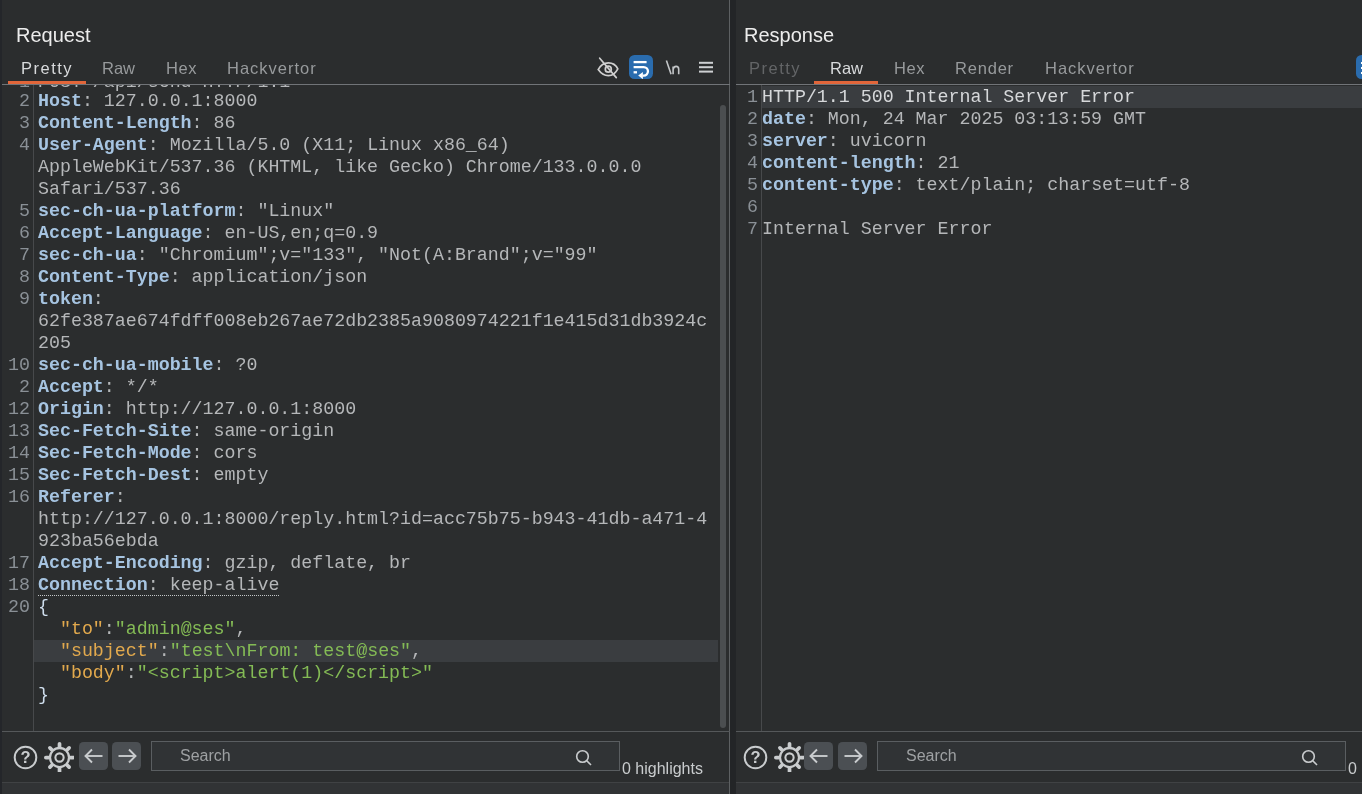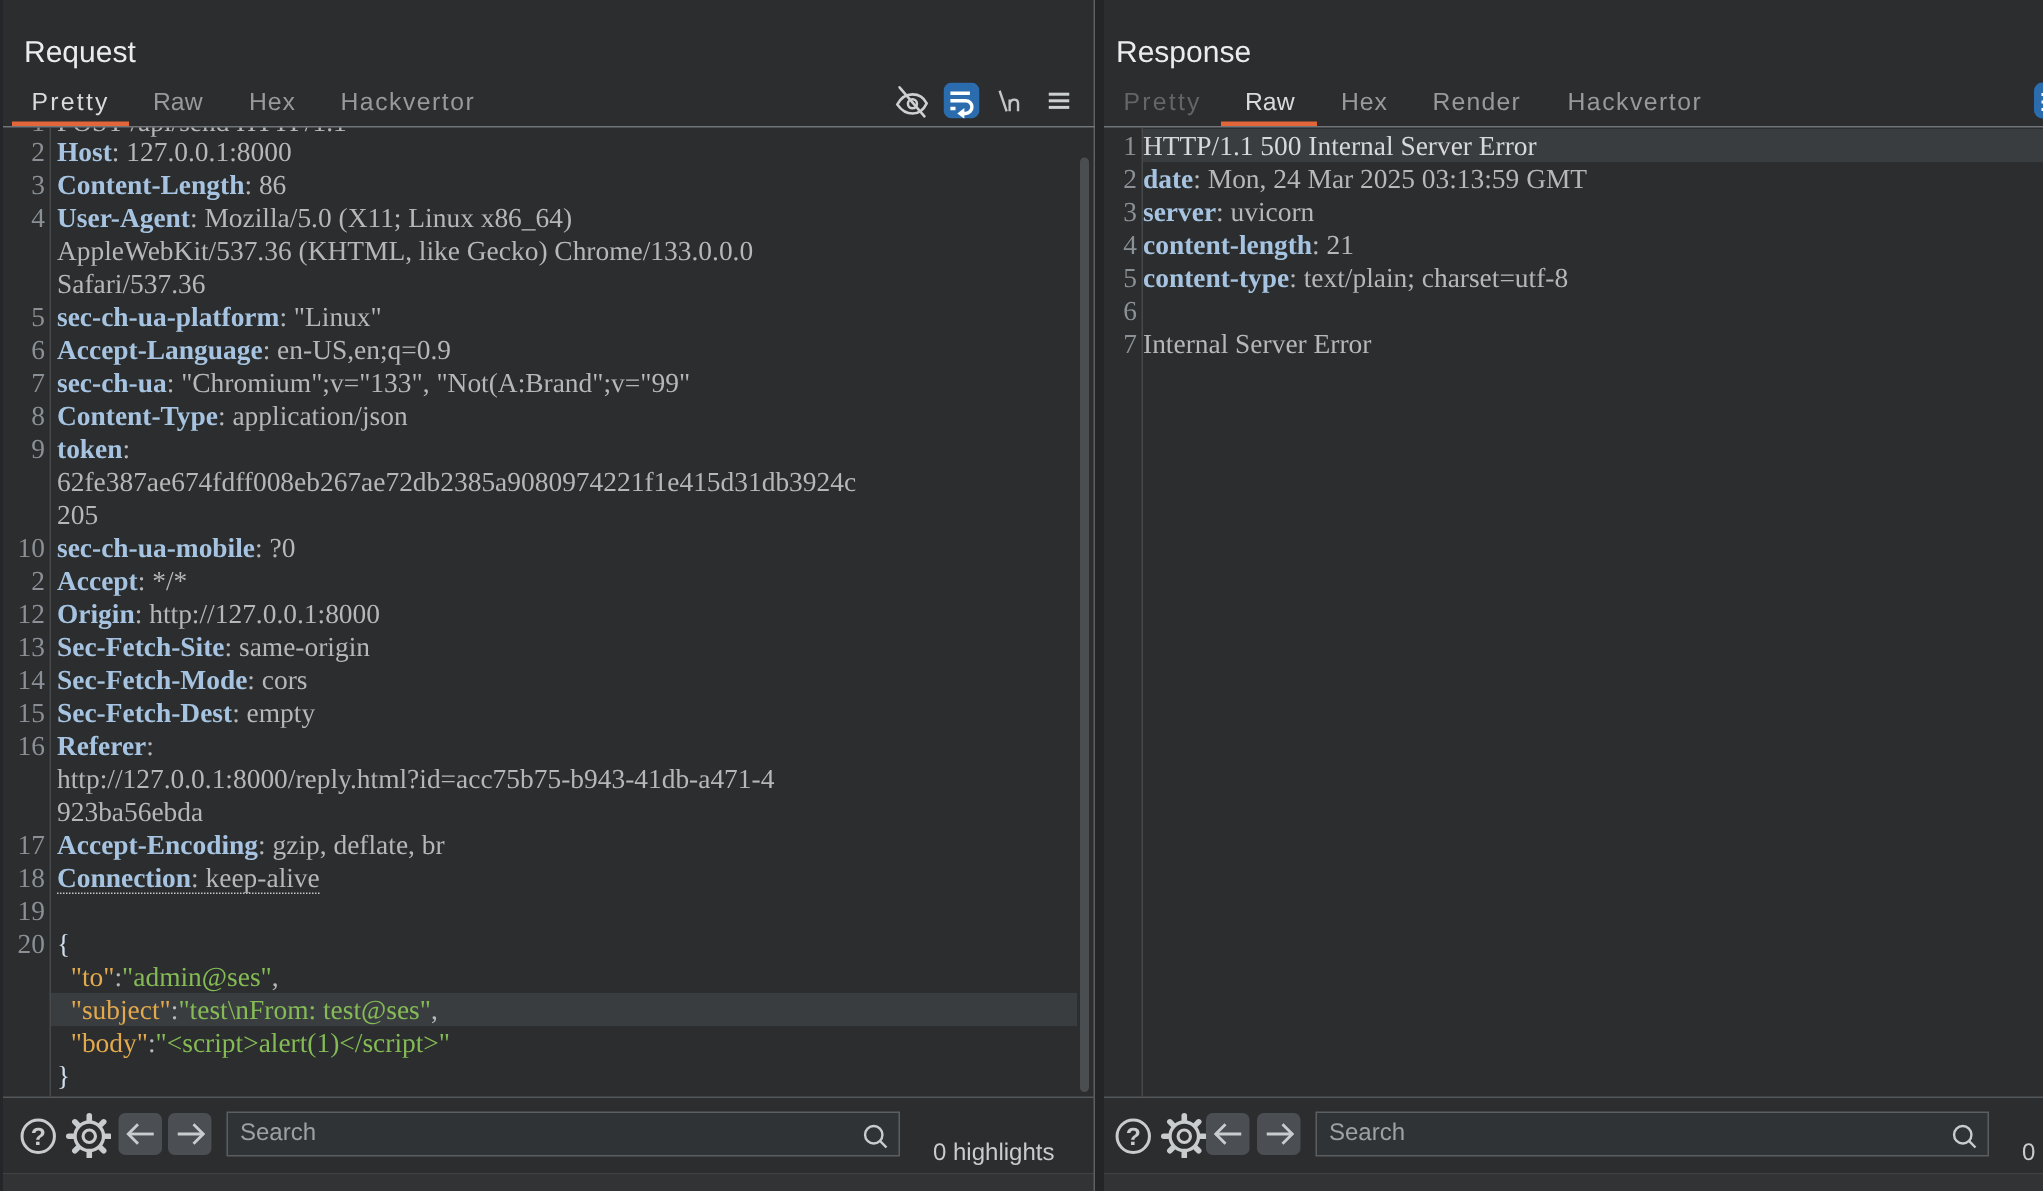--- a/index.html
+++ b/index.html
@@ -11,37 +11,37 @@
 .title{position:absolute;left:16px;top:24px;font-size:20px;font-weight:normal;color:#ececec}
 .tabs{position:absolute;top:56px;height:24px;font-size:16.5px;color:#979a9c}
 .tabs span{position:absolute;line-height:24px;white-space:nowrap}
 .tabs .on{color:#d8dadc}
 .tabs .dis{color:#636567}
 .tabline{position:absolute;top:81px;height:3px;background:#e2663a}
 .tbord{position:absolute;top:84px;height:1px;background:#717478}
 .bbord{position:absolute;top:731px;height:1px;background:#55585a}
 .ed{position:absolute;top:85px;height:646px;left:0;overflow:hidden}
 .gsep{position:absolute;top:0;bottom:0;width:1px;background:#47494b}
-.row{height:22px;line-height:22px;white-space:pre;color:#b5b7b9;font-family:Liberation Serif, serif;font-size:18.3px}
+.row{height:22px;line-height:22px;white-space:pre;color:#b5b7b9;font-family:Liberation Mono, monospace;font-size:18.3px}
 .row i{display:inline-block;font-style:normal;text-align:right;color:#8a9096}
 #pL .row i{width:30px}
 #pR .row i{width:22px}
 #pL .row s{text-decoration:none;margin-left:8px}
 #pR .row s{text-decoration:none;margin-left:4px}
 .h{color:#a6c4e1;font-weight:bold}
 .k{color:#e2a94d}
 .g{color:#84bb55}
 .b{color:#cfdeed}
 .w{color:#d6d8da}
 #pL .hl{background:linear-gradient(90deg,rgba(0,0,0,0) 34px,#3a3d40 34px,#3a3d40 718px,rgba(0,0,0,0) 718px)}
 #pR .hl{background:linear-gradient(90deg,rgba(0,0,0,0) 26px,#3a3d40 26px)}
 .dot{border-bottom:1px dotted #c3c6c8}
 .thumb{position:absolute;left:720px;top:105px;width:6px;height:623px;border-radius:3px;background:#4b4e50}
 .btn{position:absolute;top:742px;width:29px;height:28px;border-radius:4.5px;background:#4b4f53}
-.inp{position:absolute;top:741px;height:28px;border:1px solid #5a5e61;background:#303335;color:#9ea1a3;font-size:16px;line-height:28px;padding-left:8px}
+.inp{position:absolute;top:741px;height:28px;border:1px solid #5a5e61;background:#303335;color:#9ea1a3;font-size:16px;line-height:28px;padding-left:28px}
 .hlt{position:absolute;top:744px;height:50px;line-height:50px;font-size:16px;color:#c9ccce}
 #bline{position:absolute;left:0;top:782px;width:1362px;height:1px;background:#404244}
 #bstrip{position:absolute;left:0;top:783px;width:1362px;height:11px;background:#313335}
 #split{position:absolute;left:730px;top:0;width:6px;height:794px;background:#232527;z-index:6}
 #ledge{position:absolute;left:0;top:0;width:2px;height:794px;background:#24262a;z-index:7}
 .ico{position:absolute}
 </style>
 </head>
 <body>
 <div id="bline"></div>
@@ -103,21 +103,20 @@
       <div class="row"><i>2</i><s><span class="h">Accept</span>: */*</s></div>
       <div class="row"><i>12</i><s><span class="h">Origin</span>: http://127.0.0.1:8000</s></div>
       <div class="row"><i>13</i><s><span class="h">Sec-Fetch-Site</span>: same-origin</s></div>
       <div class="row"><i>14</i><s><span class="h">Sec-Fetch-Mode</span>: cors</s></div>
       <div class="row"><i>15</i><s><span class="h">Sec-Fetch-Dest</span>: empty</s></div>
       <div class="row"><i>16</i><s><span class="h">Referer</span>:</s></div>
       <div class="row"><i></i><s>http://127.0.0.1:8000/reply.html?id=acc75b75-b943-41db-a471-4</s></div>
       <div class="row"><i></i><s>923ba56ebda</s></div>
       <div class="row"><i>17</i><s><span class="h">Accept-Encoding</span>: gzip, deflate, br</s></div>
       <div class="row"><i>18</i><s><span class="dot"><span class="h">Connection</span>: keep-alive</span></s></div>
-      <div class="row"><i>19</i><s></s></div>
       <div class="row"><i>20</i><s><span class="b">{</span></s></div>
       <div class="row"><i></i><s>  <span class="k">"to"</span>:<span class="g">"admin@ses"</span>,</s></div>
       <div class="row hl"><i></i><s>  <span class="k">"subject"</span>:<span class="g">"test\nFrom: test@ses"</span>,</s></div>
       <div class="row"><i></i><s>  <span class="k">"body"</span>:<span class="g">"&lt;script&gt;alert(1)&lt;/script&gt;"</span></s></div>
       <div class="row"><i></i><s><span class="b">}</span></s></div>
     </div>
     <div class="gsep" style="left:33px"></div>
   </div>
   <div class="thumb"></div>
   <div class="bbord" style="left:0;width:730px"></div>

